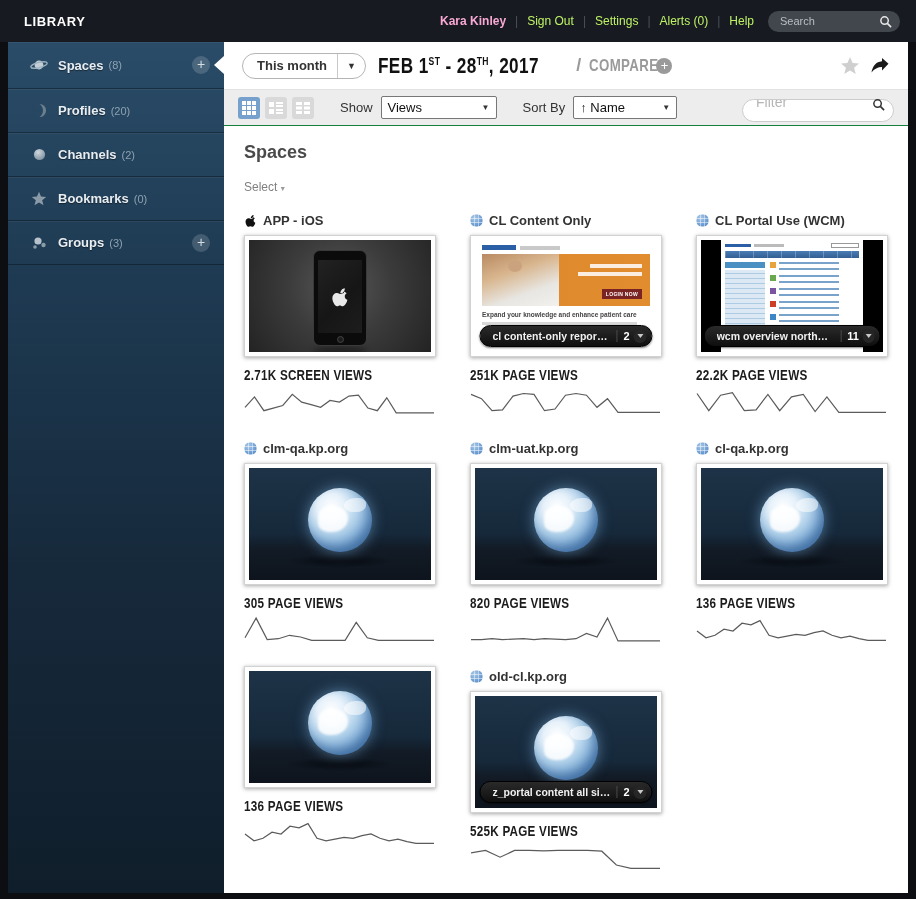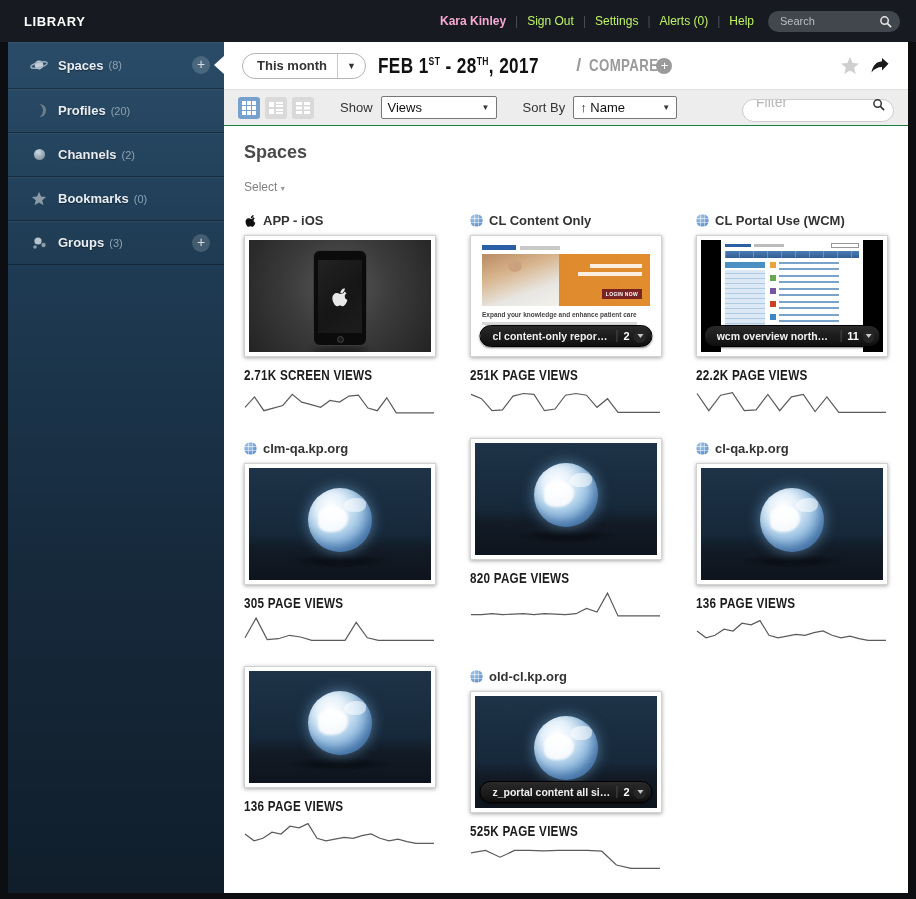--- a/index.html
+++ b/index.html
@@ -505,20 +505,27 @@
       </div>
 
     </div>
     <div class="cond views">305 PAGE VIEWS</div>
     <svg class="spark" width="192" height="30" viewBox="0 0 192 30">
                 <polyline points="1.0,23.8 12.1,4.1 23.2,25.6 34.4,24.7 45.5,21.3 56.6,23.0 67.7,26.4 78.8,26.4 89.9,26.4 101.1,26.4 112.2,8.4 123.3,23.8 134.4,26.4 145.5,26.4 156.6,26.4 167.8,26.4 178.9,26.4 190.0,26.4"></polyline>
               </svg>
   </div>
 
   <div class="card">
+    <div class="card-head">
+
+      <span class="ci ci-globe" style="display: flex;">
+                  <span class="globe-dot"></span>
+                </span>
+      <span class="card-title">clm-uat.kp.org</span>
+    </div>
     <div class="thumb">
       <div class="thumb-inner" data-thumb="globe">
         <div class="tv t-globe">
           <div class="floor"></div>
                     <div class="sphere"></div>
         </div>
 
       </div>
 
     </div>

